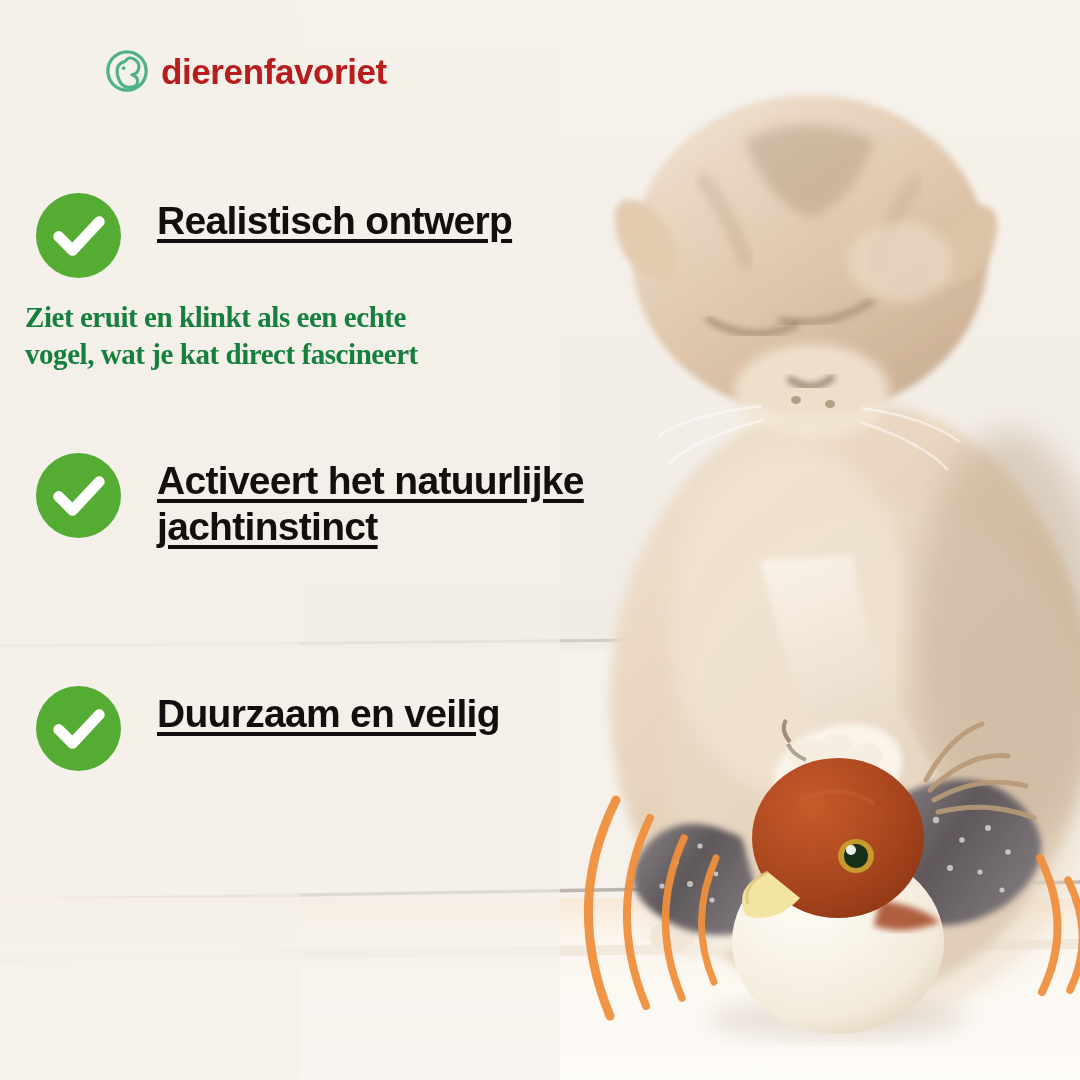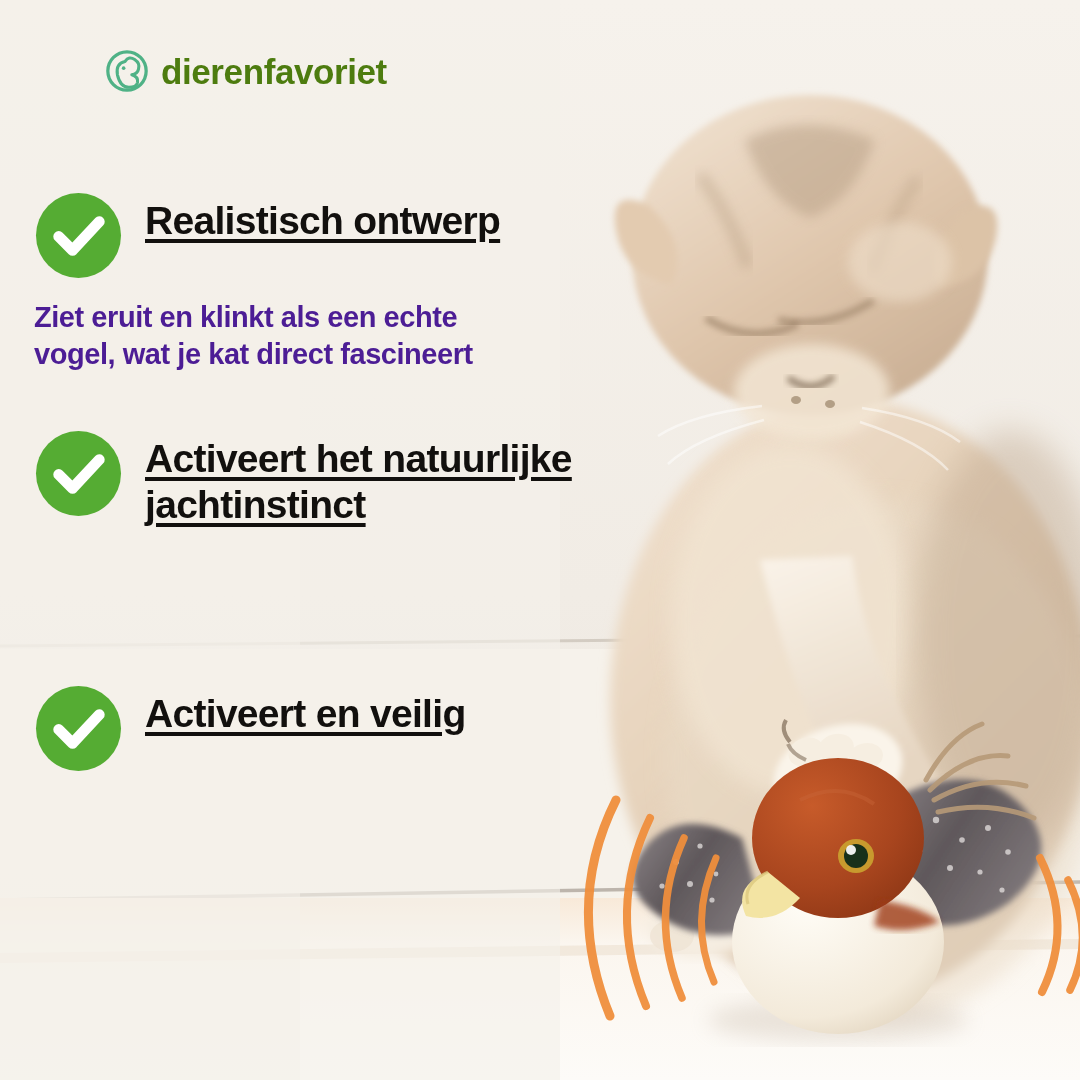--- a/index.html
+++ b/index.html
@@ -35,63 +35,65 @@
   
   .logo{
     position:absolute; left:104px; top:48px;
     display:flex; align-items:center; gap:11px;
   }
   .logo-mark{ width:46px; height:46px; display:block; flex:0 0 auto; }
   .logo-word{
     font-size:35px;
     font-weight:700;
     letter-spacing:-0.4px;
-    color:#4d7c0f;
+    color:#b91c1c;
     line-height:1;
     white-space:nowrap;
   }
 
   
   .feature{ position:absolute; left:0; width:620px; }
   .feature-1{ top:192px; }
-  .feature-2{ top:430px; }
+  .feature-2{ top:452px; }
   .feature-3{ top:685px; }
 
   .feature-head{
     display:flex; align-items:flex-start; gap:0;
     position:relative;
     min-height:88px;
+    padding-left:12px;
   }
   .check-badge{
     position:absolute; left:35px; top:0;
     width:87px; height:87px; flex:0 0 auto;
   }
   .check-badge svg{ display:block; width:87px; height:87px; }
   .feature-title-wrap{ margin-left:145px; padding-top:6px; max-width:470px; }
   .feature-title-wrap .ttl{
     font-size:39px;
     font-weight:800;
     color:#12100E;
     line-height:1.18;
     letter-spacing:-0.7px;
     text-decoration:underline;
     text-decoration-thickness:4px;
     text-underline-offset:5px;
   }
 
   .feature-body{
-    margin-left:34px;
+    margin-left:25px;
     margin-top:19px;
     font-size:29px;
     font-weight:800;
-    color:#4c1d95;
+    color:#15803d;
     line-height:1.28;
     letter-spacing:-0.45px;
     max-width:560px;
     white-space:pre-line;
+    font-family:Liberation Serif, serif;
   }
 </style>
 </head>
 <body>
 
 <div class="canvas">
 
   <div class="photo">
     <svg class="photo-svg" viewBox="0 0 1080 1080" xmlns="http://www.w3.org/2000/svg">
       <defs>
@@ -315,19 +317,19 @@
 
     <div class="feature feature-3">
       <div class="feature-head">
         <span class="check-badge">
           <svg viewBox="0 0 88 88" xmlns="http://www.w3.org/2000/svg">
             <circle cx="44" cy="44" r="43" fill="#55AC33"></circle>
             <path d="M24 45 L38 59 L65 30" fill="none" stroke="#FFFFFF" stroke-width="11" stroke-linecap="round" stroke-linejoin="round"></path>
           </svg>
         </span>
         <div class="feature-title-wrap">
-          <span class="ttl">Activeert en veilig</span>
+          <span class="ttl">Duurzaam en veilig</span>
         </div>
       </div>
     </div>
 
   </div>
 </div>
 
 </body></html>

